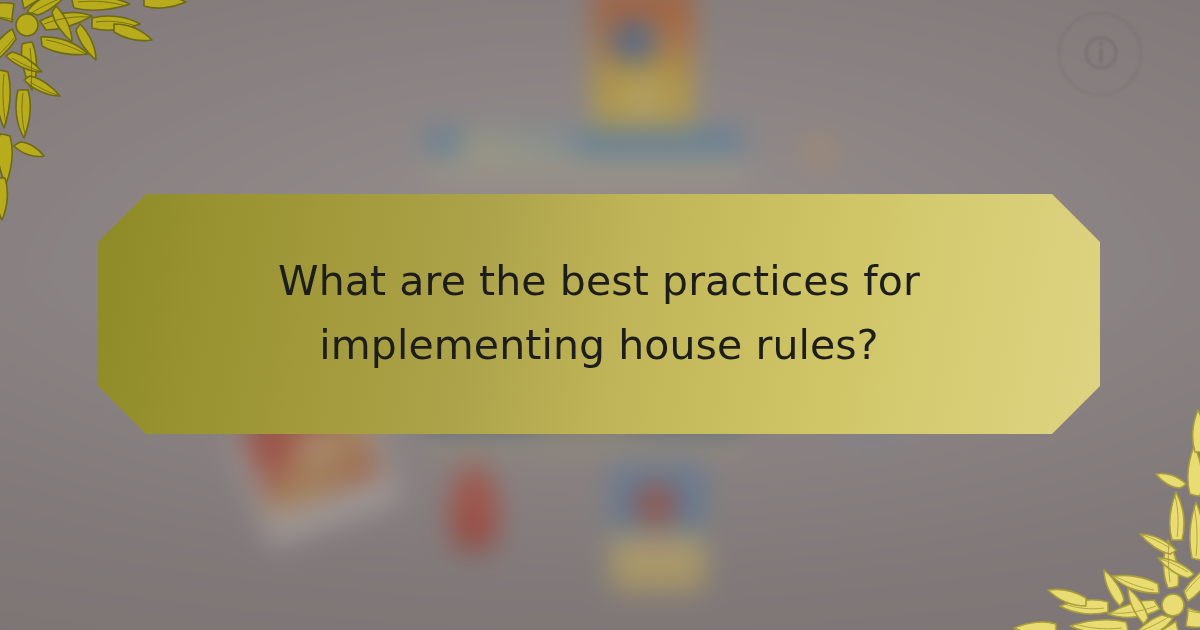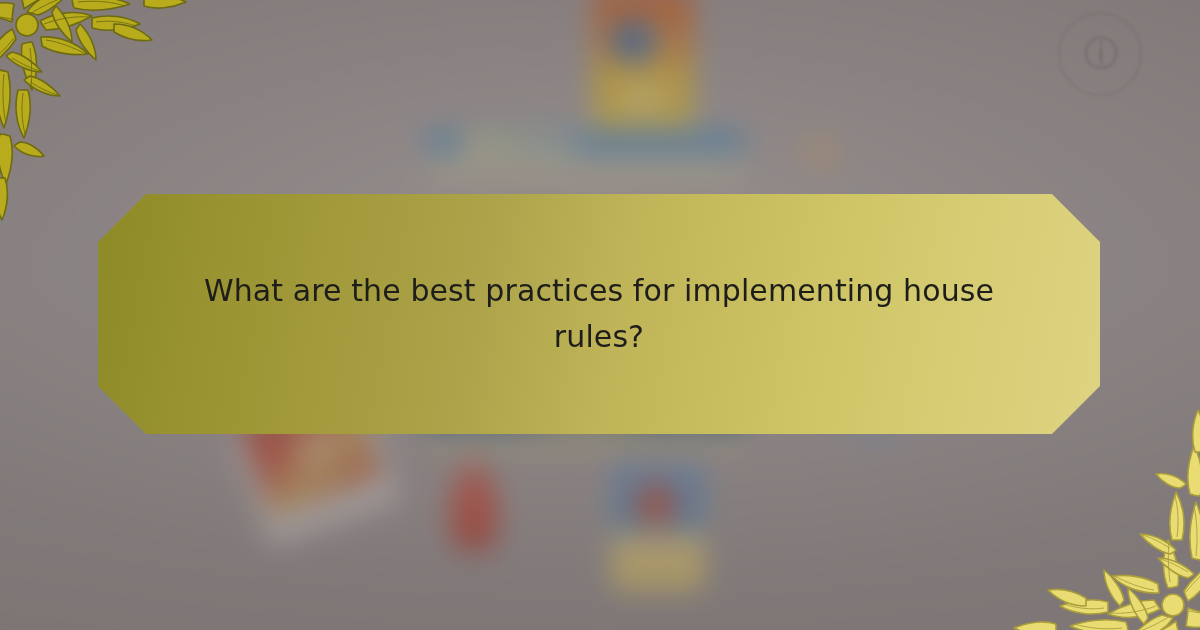--- a/index.html
+++ b/index.html
@@ -200,21 +200,21 @@
     );
     display: flex;
     align-items: center;
     justify-content: center;
     padding: 0 70px;
   }
 
   .banner-text {
     margin: 0;
     text-align: center;
-    font-size: 30px;
+    font-size: 41px;
     line-height: 1.55;
     font-weight: 400;
     color: #1d1d1b;
     letter-spacing: 0.1px;
     font-family: "DejaVu Sans", "Liberation Sans", sans-serif;
   }
 </style>
 </head>
 <body>
 

